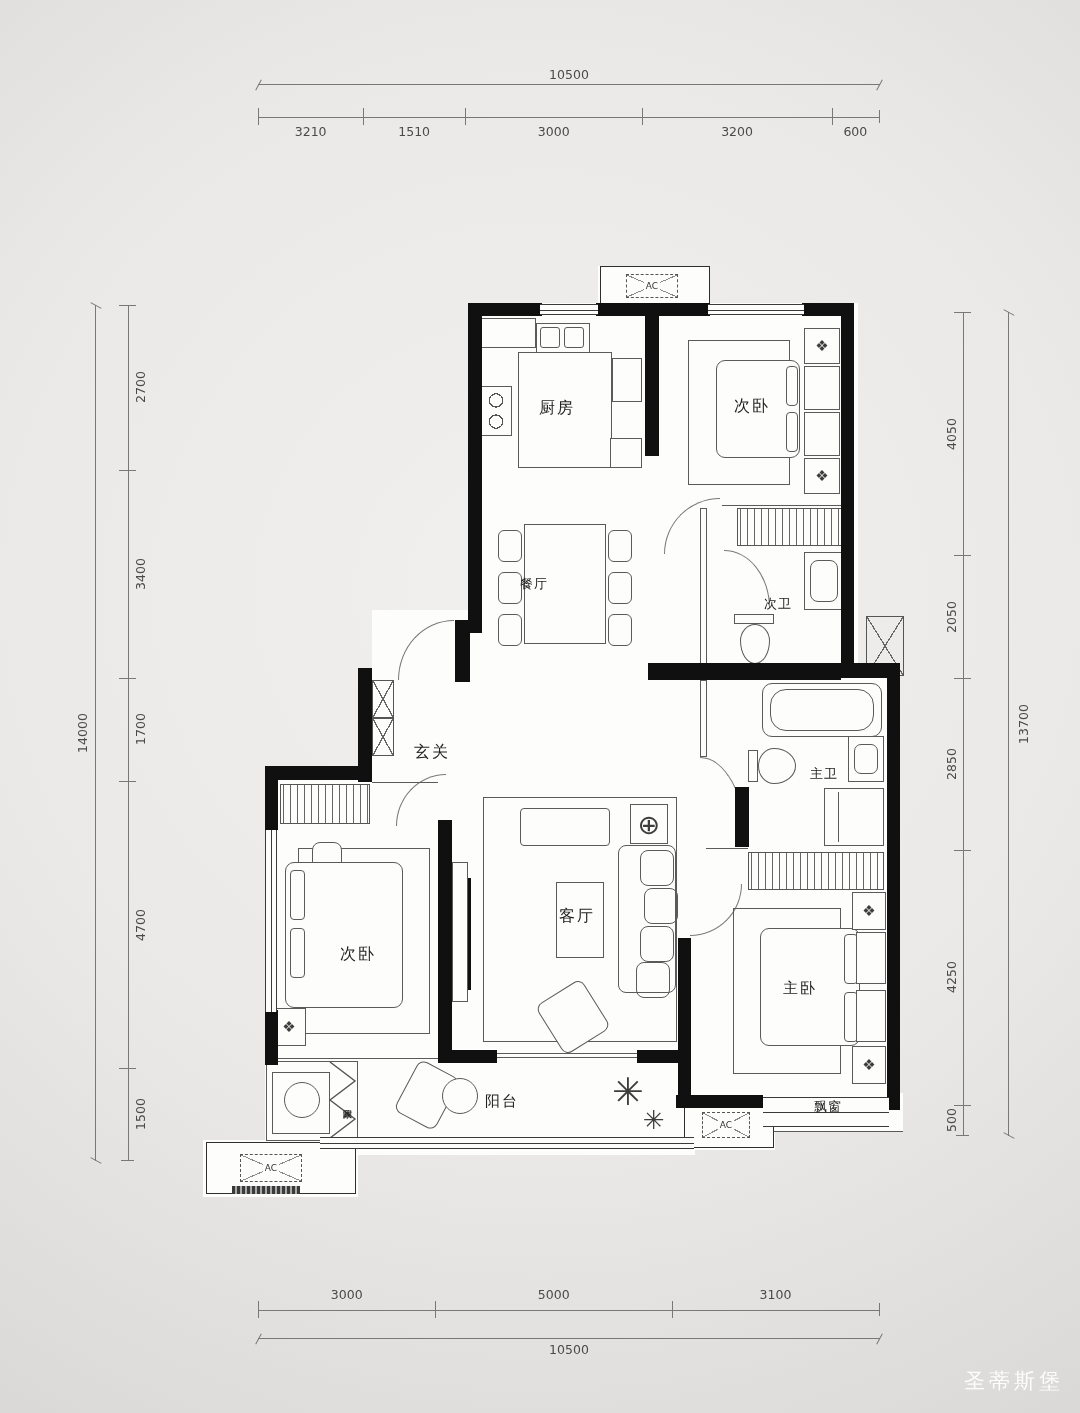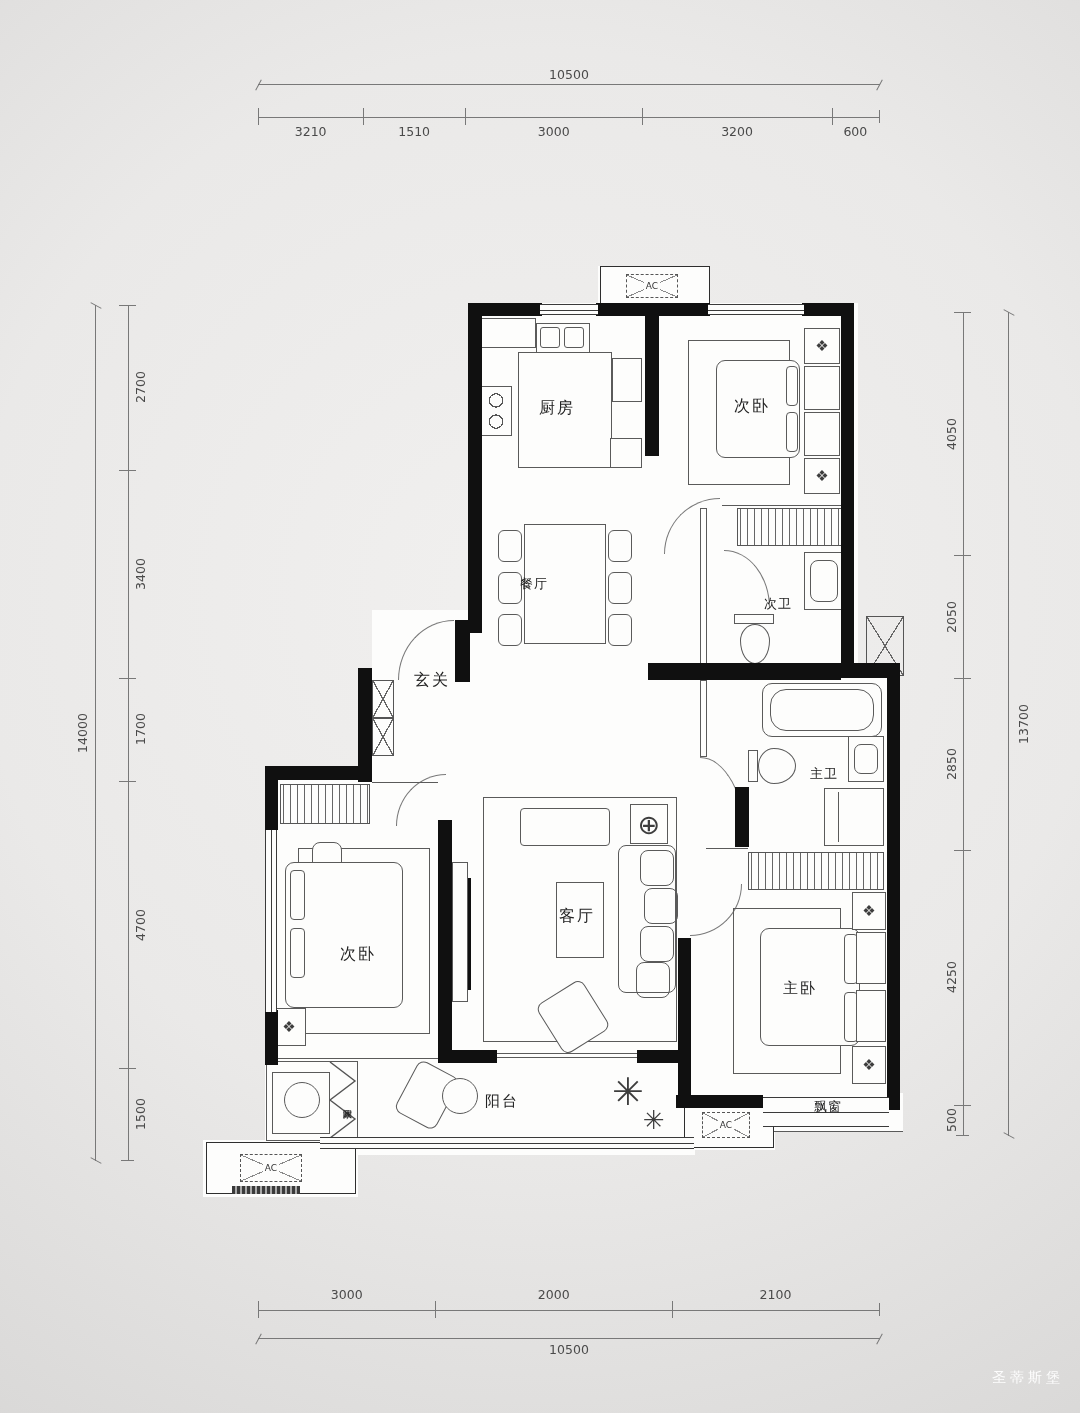--- a/index.html
+++ b/index.html
@@ -54,21 +54,21 @@
 .dtot.h::before,.dtot.h::after{content:"";position:absolute;top:-6px;width:1px;height:12px;background:#787878;transform:rotate(28deg)}
 .dtot.h::before{left:0}.dtot.h::after{right:0}
 .dtot.h .lbl{position:absolute;left:50%;bottom:3px;transform:translateX(-50%);font-size:12.5px;color:#4a4a4a}
 .dtot.h.below .lbl{bottom:auto;top:3px}
 .dtot.v{width:0;border-left:1px solid #787878}
 .dtot.v::before,.dtot.v::after{content:"";position:absolute;left:-6px;width:12px;height:1px;background:#787878;transform:rotate(28deg)}
 .dtot.v::before{top:0}.dtot.v::after{bottom:0}
 .dtot.v .lbl{position:absolute;top:50%;left:0;font-size:12.5px;color:#4a4a4a;white-space:nowrap}
 .dtot.v.llb .lbl{transform:translate(calc(-50% - 14px),-50%) rotate(-90deg)}
 .dtot.v.rlb .lbl{transform:translate(calc(-50% + 14px),-50%) rotate(-90deg)}
-.wm{position:absolute;right:16px;bottom:26px;z-index:6;color:rgba(255,255,255,.93);font-size:14px;letter-spacing:4px}
+.wm{position:absolute;right:16px;bottom:18px;z-index:6;color:rgba(255,255,255,.93);font-size:21px;letter-spacing:4px}
 .svgd{position:absolute;z-index:2}
 </style>
 </head>
 <body>
 
 <div id="canvas">
 
   <div class="paper" style="left:468px;top:303px;width:390px;height:380px"></div>
   <div class="paper" style="left:372px;top:610px;width:330px;height:195px"></div>
   <div class="paper" style="left:265px;top:766px;width:180px;height:300px"></div>
@@ -232,21 +232,21 @@
   <div class="acbox" style="left:206px;top:1142px;width:150px;height:52px"></div>
   <div class="acin" style="left:240px;top:1154px;width:62px;height:28px">
       <span>AC</span>
     </div>
   <div class="hatch" style="left:232px;top:1186px;width:68px;height:8px"></div>
 
   <span class="rl" style="left:557px;top:408px">厨房</span>
   <span class="rl" style="left:752px;top:406px">次卧</span>
   <span class="rl s" style="left:534px;top:584px">餐厅</span>
   <span class="rl s" style="left:778px;top:604px">次卫</span>
-  <span class="rl" style="left:432px;top:680px">玄关</span>
+  <span class="rl" style="left:432px;top:752px">玄关</span>
   <span class="rl" style="left:577px;top:916px">客厅</span>
   <span class="rl" style="left:358px;top:954px">次卧</span>
   <span class="rl s" style="left:824px;top:774px">主卫</span>
   <span class="rl" style="left:800px;top:988px;font-size:15px">主卧</span>
   <span class="rl" style="left:502px;top:1101px;font-size:15px">阳台</span>
   <span class="rl s" style="left:828px;top:1107px">飘窗</span>
   <span class="rl v" style="left:347px;top:1102px">家政间</span>
 
   <div class="dtot h" style="left:258px;top:84px;width:622px">
     <span class="lbl">10500</span>
@@ -267,24 +267,24 @@
     <div class="seg" style="flex-grow:800">
         <span class="lbl">600</span>
       </div>
   </div>
 
   <div class="dimh above" style="left:258px;top:1303px;width:622px;height:13px">
     <div class="seg" style="flex-grow:3000">
         <span class="lbl">3000</span>
       </div>
     <div class="seg" style="flex-grow:4000">
-        <span class="lbl">2000</span>
+        <span class="lbl">5000</span>
       </div>
     <div class="seg" style="flex-grow:3500">
-        <span class="lbl">2100</span>
+        <span class="lbl">3100</span>
       </div>
   </div>
   <div class="dtot h below" style="left:258px;top:1338px;width:622px">
     <span class="lbl">10500</span>
   </div>
 
   <div class="dtot v llb" style="left:95px;top:305px;height:856px">
     <span class="lbl">14000</span>
   </div>
   <div class="dimv rlb" style="left:121px;top:305px;width:13px;height:856px">

